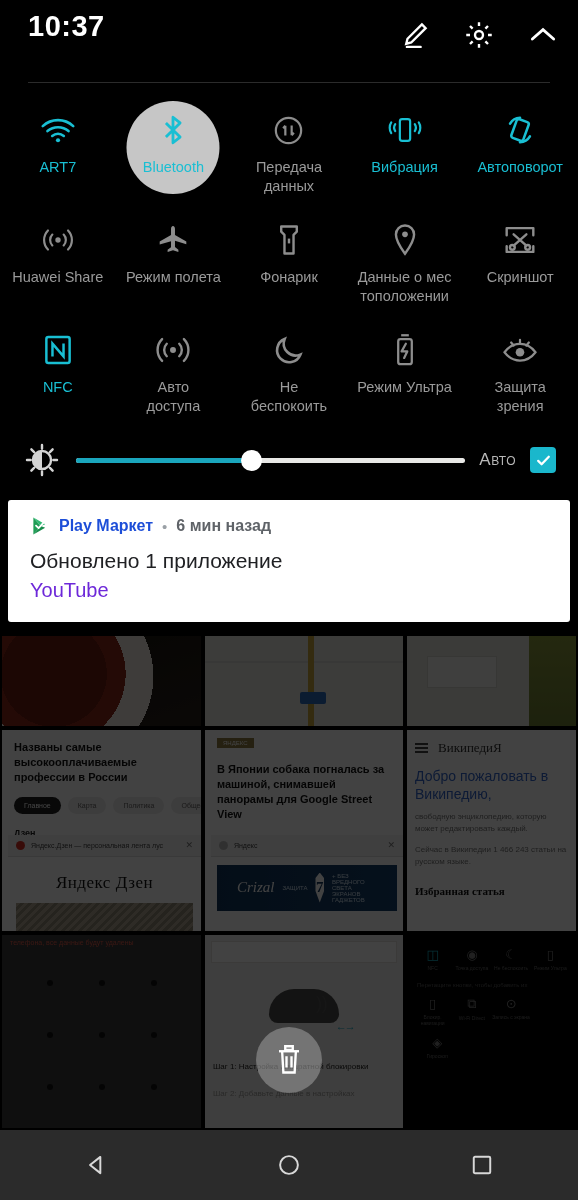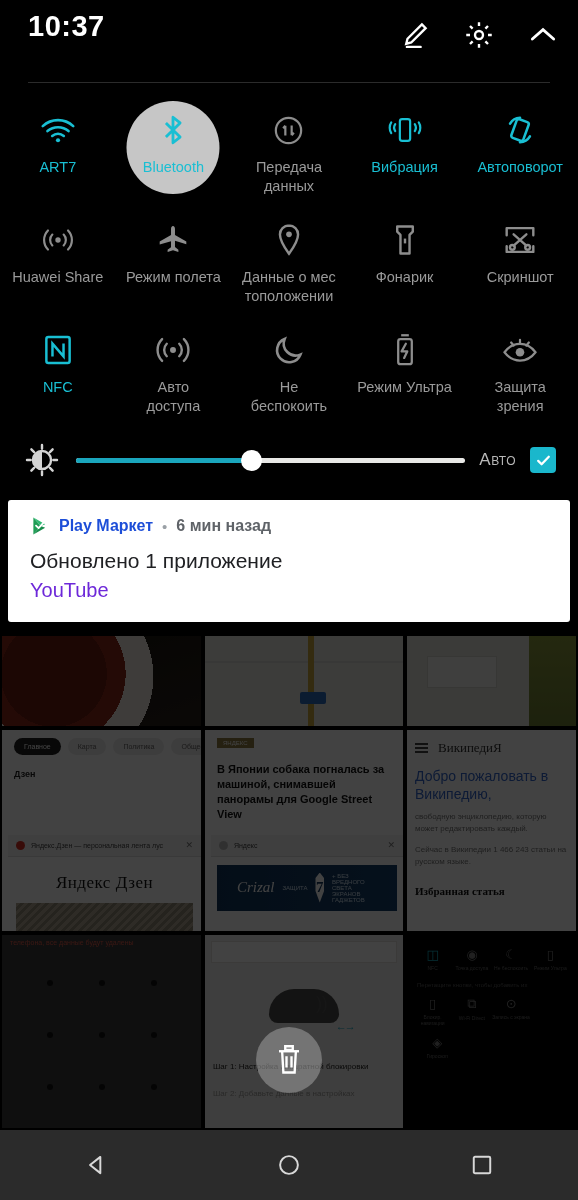--- a/index.html
+++ b/index.html
@@ -304,20 +304,23 @@
       <div class="thumb">
         <div class="thumb-inner tb-map"></div>
       </div>
       <div class="thumb">
         <div class="thumb-inner tb-plain"></div>
         <div class="thumb-inner tb-green" style="left:72%;"></div>
       </div>
 
       <div class="thumb">
         <div class="page-card">
+          <div class="pc-head">
+            <div class="pc-title">Названы самые высокооплачиваемые профессии в России</div>
+          </div>
           <div class="pc-chips">
             <span class="pc-chip active">Главное</span>
             <span class="pc-chip">Карта</span>
             <span class="pc-chip">Политика</span>
             <span class="pc-chip">Общество</span>
           </div>
           <div class="pc-sub">Дзен</div>
         </div>
         <div class="browser-win">
           <div class="bw-bar">
@@ -562,37 +565,37 @@
           <div class="tile-icon">
             <svg width="34" height="34" viewBox="0 0 24 24" fill="currentColor">
               <path d="M12 2.2c-.9 0-1.4 1-1.4 2.1v4.2L2.6 13v2.2l8-2.4v4.4l-2.4 1.6v1.6l3.8-1.1 3.8 1.1v-1.6L13.4 17v-4.4l8 2.4V13l-8-4.5V4.3c0-1.1-.5-2.1-1.4-2.1z"></path>
             </svg>
           </div>
           <div class="tile-label">Режим полета</div>
         </div>
 
         <div class="tile">
           <div class="tile-icon">
+            <svg width="24" height="34" viewBox="0 0 16 24" fill="none" stroke="currentColor" stroke-width="1.7" stroke-linejoin="round">
+              <path d="M2.5 2.5h11v3.6l-2.3 2.3v13.1H4.8V8.4L2.5 6.1z"></path>
+              <path d="M8 11v3.4"></path>
+            </svg>
+          </div>
+          <div class="tile-label">Фонарик</div>
+        </div>
+
+        <div class="tile">
+          <div class="tile-icon">
             <svg width="28" height="34" viewBox="0 0 18 24" fill="none" stroke="currentColor" stroke-width="1.7">
               <path d="M9 1.8c-3.6 0-6.4 2.8-6.4 6.3 0 4.8 6.4 13.6 6.4 13.6s6.4-8.8 6.4-13.6c0-3.5-2.8-6.3-6.4-6.3z"></path>
               <circle cx="9" cy="8" r="2" fill="currentColor" stroke="none"></circle>
             </svg>
           </div>
           <div class="tile-label">Данные о мес
 тоположении</div>
-        </div>
-
-        <div class="tile">
-          <div class="tile-icon">
-            <svg width="24" height="34" viewBox="0 0 16 24" fill="none" stroke="currentColor" stroke-width="1.7" stroke-linejoin="round">
-              <path d="M2.5 2.5h11v3.6l-2.3 2.3v13.1H4.8V8.4L2.5 6.1z"></path>
-              <path d="M8 11v3.4"></path>
-            </svg>
-          </div>
-          <div class="tile-label">Фонарик</div>
         </div>
 
         <div class="tile">
           <div class="tile-icon">
             <svg width="34" height="32" viewBox="0 0 24 22" fill="none" stroke="currentColor" stroke-width="1.7" stroke-linecap="round">
               <path d="M2.6 2.6h18.8M2.6 2.6v5M21.4 2.6v5M2.6 19.4h18.8M2.6 19.4v-4M21.4 19.4v-4"></path>
               <path d="M7.5 7l9 8M16.5 7l-9 8"></path>
               <circle cx="6.6" cy="16.2" r="1.7"></circle>
               <circle cx="17.4" cy="16.2" r="1.7"></circle>
             </svg>

